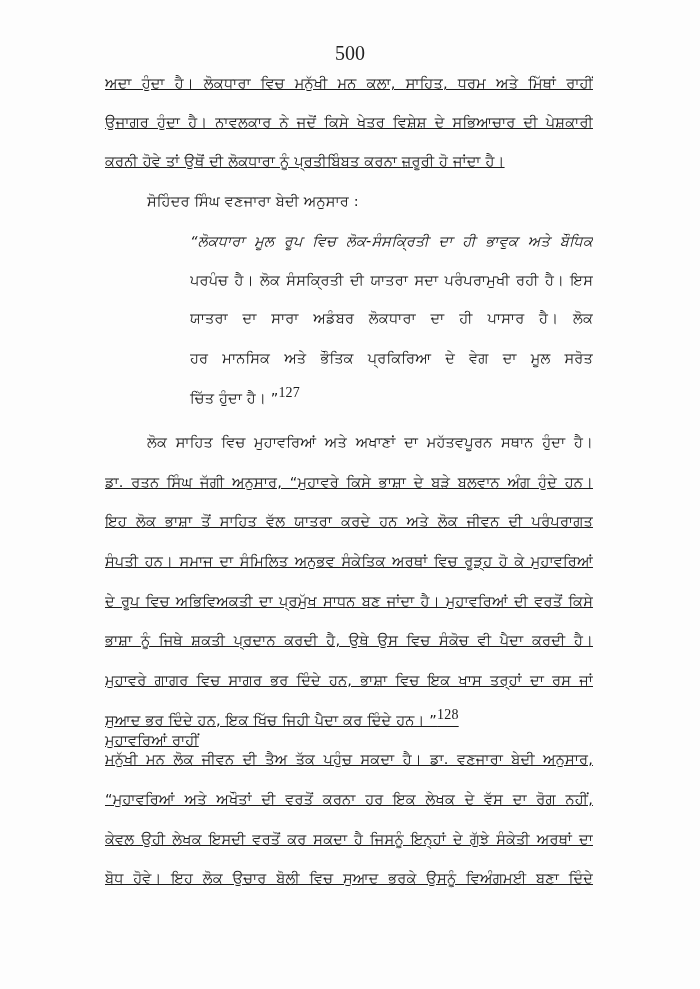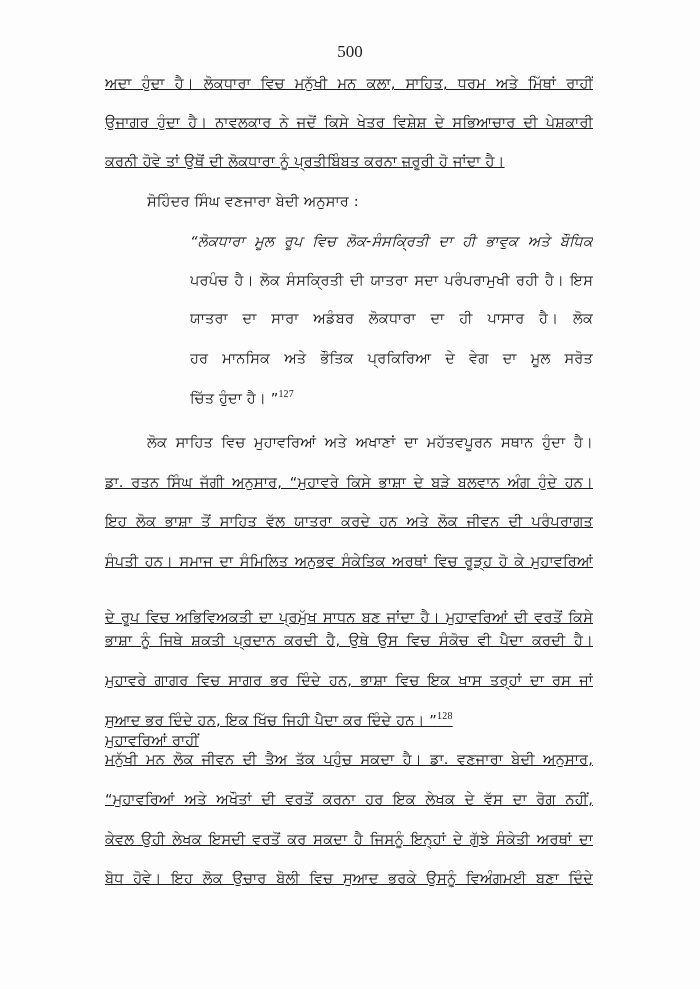--- a/index.html
+++ b/index.html
@@ -15,21 +15,21 @@
       color: #1a1a1a;
       font-family: "DejaVu Sans", "Liberation Sans", sans-serif;
     }
     .page-number {
       position: absolute;
       top: 42px;
       left: 0;
       width: 700px;
       text-align: center;
       font-family: "Liberation Serif", "DejaVu Serif", serif;
-      font-size: 17px;
+      font-size: 20px;
       color: #222;
     }
     .line {
       position: absolute;
       font-size: 14.5px;
       line-height: 20px;
       white-space: nowrap;
       letter-spacing: 0.2px;
     }
     .line.justify {
@@ -37,21 +37,21 @@
       text-align-last: justify;
       white-space: normal;
       height: 20px;
       overflow: hidden;
     }
     .body-line { left: 105px; width: 488px; text-decoration: underline; }
     .indent-line { left: 147px; width: 446px; }
     .quote-line { left: 190px; width: 403px; }
     sup.fn {
       font-family: "Liberation Serif", "DejaVu Serif", serif;
-      font-size: 10px;
+      font-size: 14px;
       vertical-align: 6px;
       line-height: 0;
     }
   </style>
 </head>
 <body>
 
 <div>
 
   <div class="page-number">500</div>
@@ -70,21 +70,21 @@
     <div class="line quote-line" style="top:388px;">
       <span>ਚਿੱਤ ਹੁੰਦਾ ਹੈ। ”</span><sup class="fn">127</sup>
     </div>
   </div>
 
   <div>
     <div class="line justify indent-line" style="top:432px;">ਲੋਕ ਸਾਹਿਤ ਵਿਚ ਮੁਹਾਵਰਿਆਂ ਅਤੇ ਅਖਾਣਾਂ ਦਾ ਮਹੱਤਵਪੂਰਨ ਸਥਾਨ ਹੁੰਦਾ ਹੈ।</div>
     <div class="line justify body-line" style="top:472px;">ਡਾ. ਰਤਨ ਸਿੰਘ ਜੱਗੀ ਅਨੁਸਾਰ, “ਮੁਹਾਵਰੇ ਕਿਸੇ ਭਾਸ਼ਾ ਦੇ ਬੜੇ ਬਲਵਾਨ ਅੰਗ ਹੁੰਦੇ ਹਨ।</div>
     <div class="line justify body-line" style="top:511px;">ਇਹ ਲੋਕ ਭਾਸ਼ਾ ਤੋਂ ਸਾਹਿਤ ਵੱਲ ਯਾਤਰਾ ਕਰਦੇ ਹਨ ਅਤੇ ਲੋਕ ਜੀਵਨ ਦੀ ਪਰੰਪਰਾਗਤ</div>
     <div class="line justify body-line" style="top:551px;">ਸੰਪਤੀ ਹਨ। ਸਮਾਜ ਦਾ ਸੰਮਿਲਿਤ ਅਨੁਭਵ ਸੰਕੇਤਿਕ ਅਰਥਾਂ ਵਿਚ ਰੂੜ੍ਹ ਹੋ ਕੇ ਮੁਹਾਵਰਿਆਂ</div>
-    <div class="line justify body-line" style="top:591px;margin-top:16px;">ਦੇ ਰੂਪ ਵਿਚ ਅਭਿਵਿਅਕਤੀ ਦਾ ਪ੍ਰਮੁੱਖ ਸਾਧਨ ਬਣ ਜਾਂਦਾ ਹੈ। ਮੁਹਾਵਰਿਆਂ ਦੀ ਵਰਤੋਂ ਕਿਸੇ</div>
+    <div class="line justify body-line" style="top:591px;">ਦੇ ਰੂਪ ਵਿਚ ਅਭਿਵਿਅਕਤੀ ਦਾ ਪ੍ਰਮੁੱਖ ਸਾਧਨ ਬਣ ਜਾਂਦਾ ਹੈ। ਮੁਹਾਵਰਿਆਂ ਦੀ ਵਰਤੋਂ ਕਿਸੇ</div>
     <div class="line justify body-line" style="top:630px;">ਭਾਸ਼ਾ ਨੂੰ ਜਿਥੇ ਸ਼ਕਤੀ ਪ੍ਰਦਾਨ ਕਰਦੀ ਹੈ, ਉਥੇ ਉਸ ਵਿਚ ਸੰਕੋਚ ਵੀ ਪੈਦਾ ਕਰਦੀ ਹੈ।</div>
     <div class="line justify body-line" style="top:670px;">ਮੁਹਾਵਰੇ ਗਾਗਰ ਵਿਚ ਸਾਗਰ ਭਰ ਦਿੰਦੇ ਹਨ, ਭਾਸ਼ਾ ਵਿਚ ਇਕ ਖਾਸ ਤਰ੍ਹਾਂ ਦਾ ਰਸ ਜਾਂ</div>
     <div class="line body-line" style="top:710px; display:flex; justify-content:space-between;flex-direction:column;">
       <span><span>ਸੁਆਦ ਭਰ ਦਿੰਦੇ ਹਨ, ਇਕ ਖਿੱਚ ਜਿਹੀ ਪੈਦਾ ਕਰ ਦਿੰਦੇ ਹਨ। ”</span><sup class="fn">128</sup></span>
       <span> ਮੁਹਾਵਰਿਆਂ ਰਾਹੀਂ</span>
     </div>
     <div class="line justify body-line" style="top:749px;">ਮਨੁੱਖੀ ਮਨ ਲੋਕ ਜੀਵਨ ਦੀ ਤੈਅ ਤੱਕ ਪਹੁੰਚ ਸਕਦਾ ਹੈ। ਡਾ. ਵਣਜਾਰਾ ਬੇਦੀ ਅਨੁਸਾਰ,</div>
     <div class="line justify body-line" style="top:789px;">“ਮੁਹਾਵਰਿਆਂ ਅਤੇ ਅਖੌਤਾਂ ਦੀ ਵਰਤੋਂ ਕਰਨਾ ਹਰ ਇਕ ਲੇਖਕ ਦੇ ਵੱਸ ਦਾ ਰੋਗ ਨਹੀਂ,</div>
     <div class="line justify body-line" style="top:829px;">ਕੇਵਲ ਉਹੀ ਲੇਖਕ ਇਸਦੀ ਵਰਤੋਂ ਕਰ ਸਕਦਾ ਹੈ ਜਿਸਨੂੰ ਇਨ੍ਹਾਂ ਦੇ ਗੁੱਝੇ ਸੰਕੇਤੀ ਅਰਥਾਂ ਦਾ</div>
     <div class="line justify body-line" style="top:868px;">ਬੋਧ ਹੋਵੇ। ਇਹ ਲੋਕ ਉਚਾਰ ਬੋਲੀ ਵਿਚ ਸੁਆਦ ਭਰਕੇ ਉਸਨੂੰ ਵਿਅੰਗਮਈ ਬਣਾ ਦਿੰਦੇ</div>

